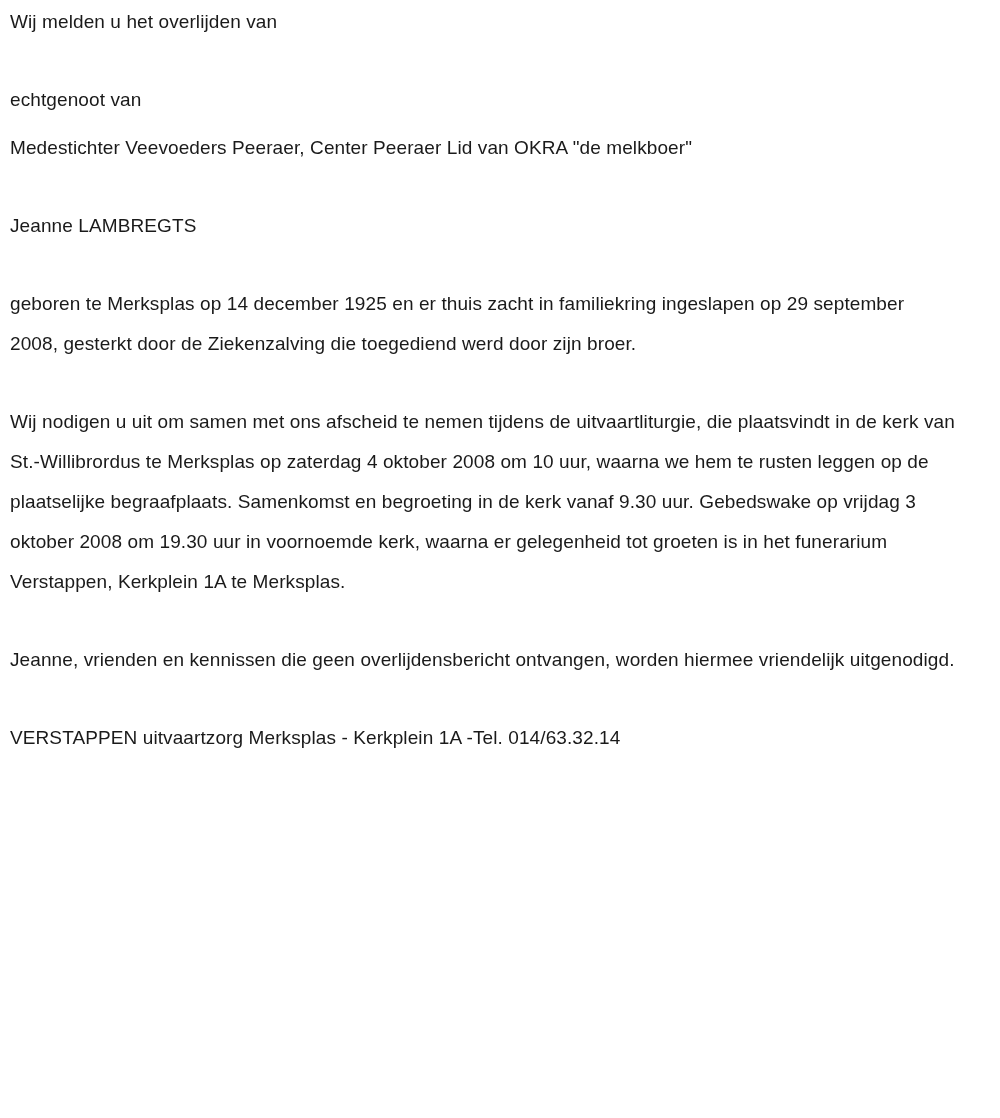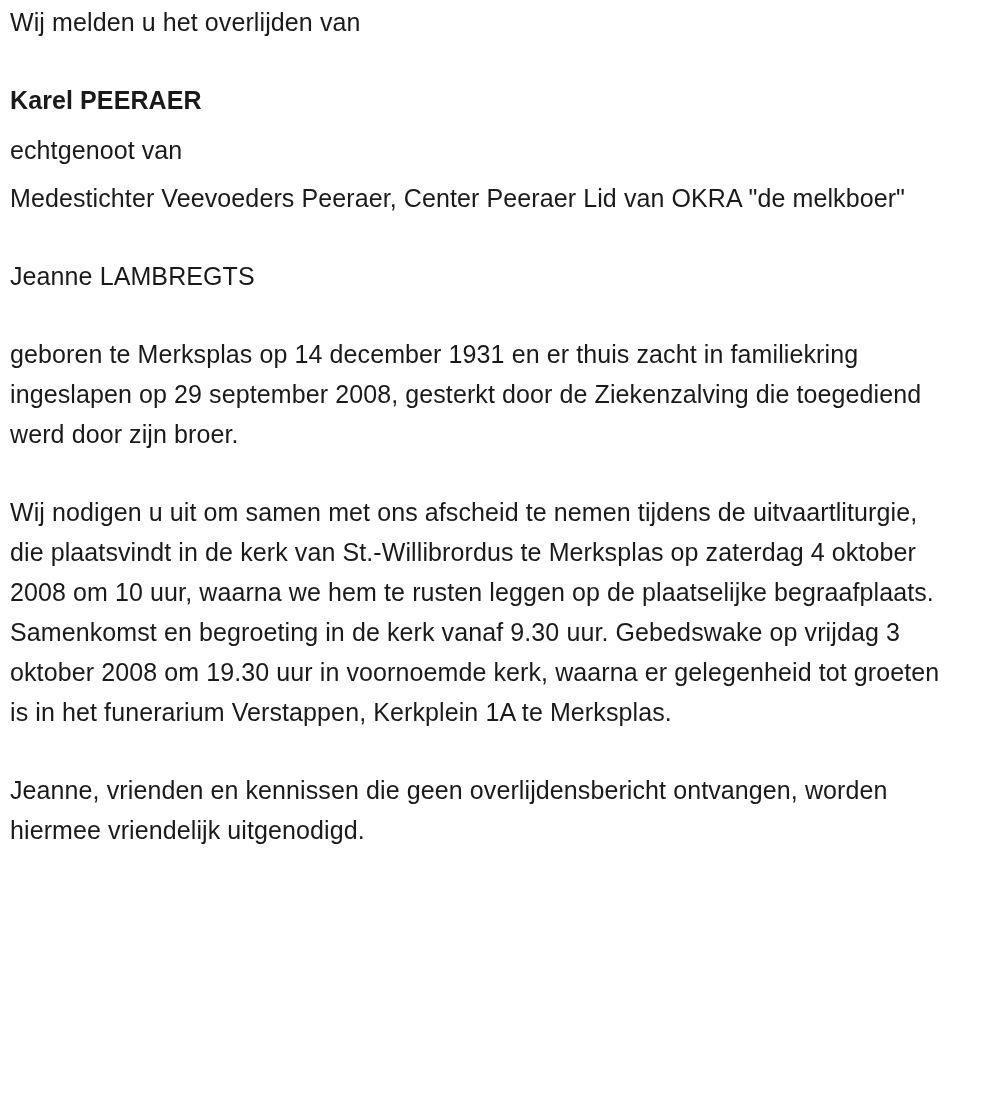--- a/index.html
+++ b/index.html
@@ -10,48 +10,48 @@
   .page {
     width: 1000px;
     min-height: 1118px;
     box-sizing: border-box;
     padding: 2px 45px 20px 10px;
     background: #ffffff;
     font-family: "Liberation Sans", sans-serif;
     color: #1a1a1a;
   }
   .page p {
-    font-size: 25px;
+    font-size: 19px;
     line-height: 40px;
     margin: 0 0 38px 0;
     font-weight: 400;
     letter-spacing: 0.1px;
   }
   .page p.deceased-name {
     font-weight: 700;
     margin-bottom: 10px;
   }
   .page p.relation {
     margin-bottom: 8px;
   }
 </style>
 </head>
 <body>
 
 <div class="page">
   <p>Wij melden u het overlijden van</p>
 
-  <p class="deceased-name">Karel PEERAER</p>
 
   <p class="relation">echtgenoot van</p>
 
   <p>Medestichter Veevoeders Peeraer, Center Peeraer Lid van OKRA "de melkboer"</p>
 
   <p>Jeanne LAMBREGTS</p>
 
-  <p>geboren te Merksplas op 14 december 1931 en er thuis zacht in familiekring ingeslapen op 29 september 2008, gesterkt door de Ziekenzalving die toegediend werd door zijn broer.</p>
+  <p>geboren te Merksplas op 14 december 1925 en er thuis zacht in familiekring ingeslapen op 29 september 2008, gesterkt door de Ziekenzalving die toegediend werd door zijn broer.</p>
 
   <p>Wij nodigen u uit om samen met ons afscheid te nemen tijdens de uitvaartliturgie, die plaatsvindt in de kerk van St.-Willibrordus te Merksplas op zaterdag 4 oktober 2008 om 10 uur, waarna we hem te rusten leggen op de plaatselijke begraafplaats. Samenkomst en begroeting in de kerk vanaf 9.30 uur. Gebedswake op vrijdag 3 oktober 2008 om 19.30 uur in voornoemde kerk, waarna er gelegenheid tot groeten is in het funerarium Verstappen, Kerkplein 1A te Merksplas.</p>
 
   <p>Jeanne, vrienden en kennissen die geen overlijdensbericht ontvangen, worden hiermee vriendelijk uitgenodigd.</p>
 
 
+  <p>VERSTAPPEN uitvaartzorg Merksplas - Kerkplein 1A -Tel. 014/63.32.14</p>
 </div>
 
 </body></html>

